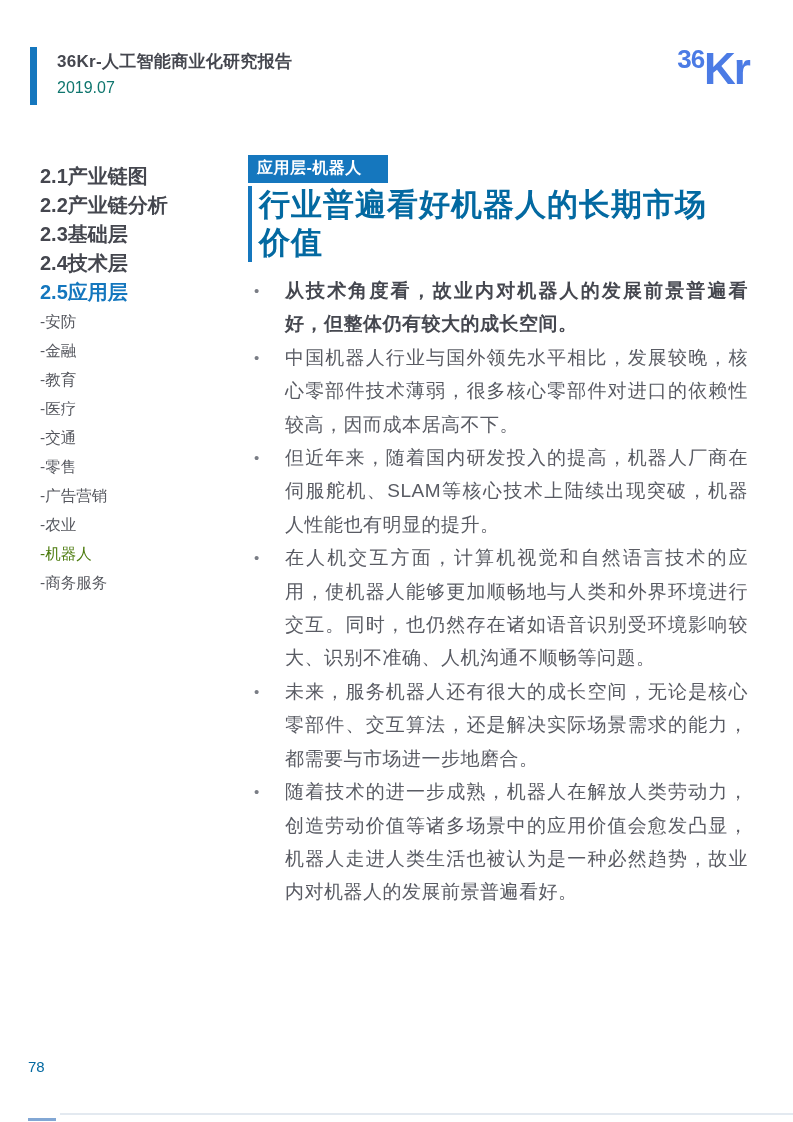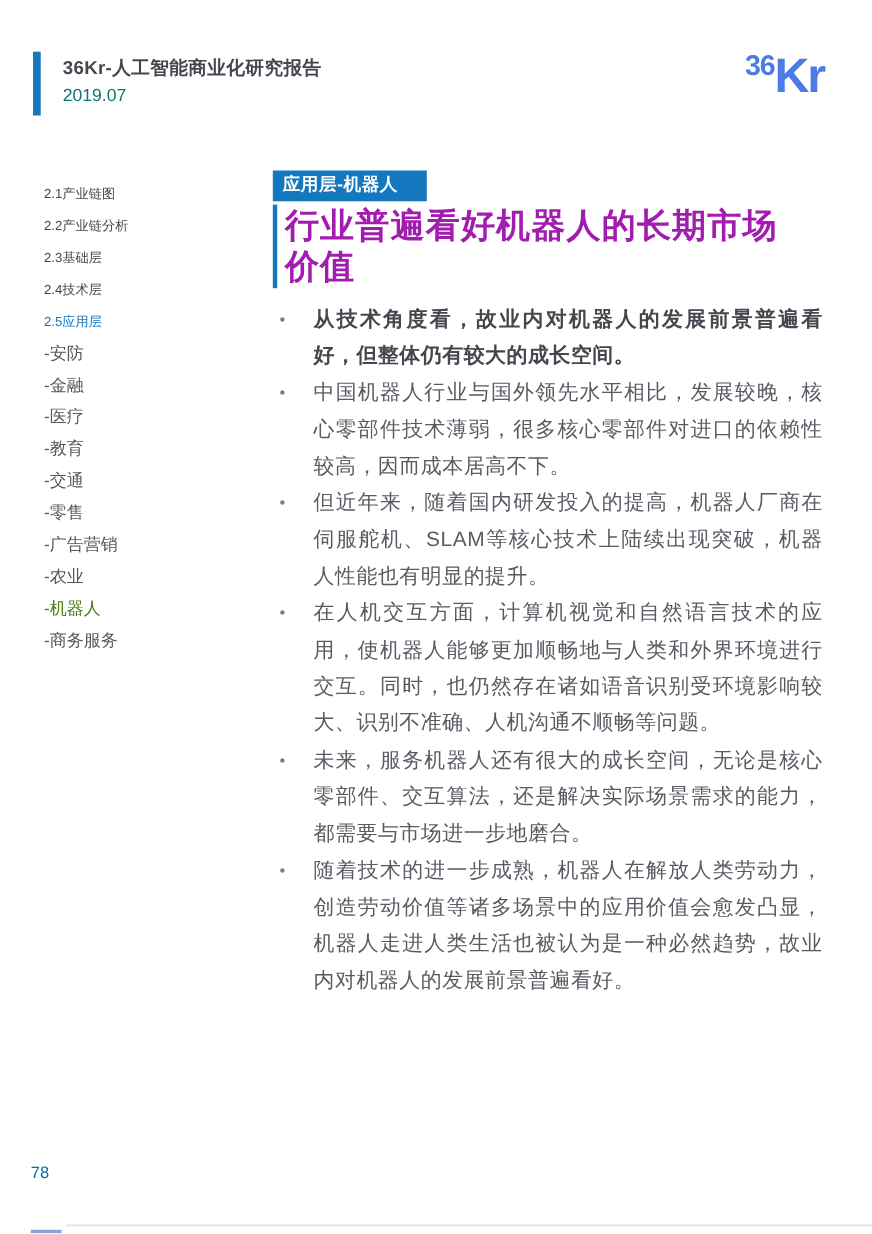--- a/index.html
+++ b/index.html
@@ -10,31 +10,31 @@
   
   .header-accent { position:absolute; left:30px; top:47px; width:7px; height:58px; background:#1577BE; }
   .report-title { position:absolute; left:57px; top:50px; font-size:17px; font-weight:bold; color:#45474F; letter-spacing:.3px; }
   .report-date  { position:absolute; left:57px; top:79px; font-size:16px; color:#0f766e; }
   .logo { position:absolute; right:44px; top:44px; color:#4B7BE5; font-weight:bold; white-space:nowrap; }
   .logo .l36 { font-size:26px; letter-spacing:-1px; vertical-align:16px; }
   .logo .lkr { font-size:44px; letter-spacing:-2px; }
 
   
   .sidebar { position:absolute; left:40px; top:162px; width:200px; }
-  .side-item { height:29px; line-height:29px; font-size:12px; font-weight:normal; color:#45474F; cursor:pointer; white-space:nowrap; }
+  .side-item { height:29px; line-height:29px; font-size:20px; font-weight:bold; color:#45474F; cursor:pointer; white-space:nowrap; }
   .side-item.active { color:#1577BE; }
   .side-sub { height:29px; line-height:29px; margin-left:0; font-size:15.5px; font-weight:normal; color:#55575E; cursor:pointer; white-space:nowrap; }
   .side-sub.active { color:#4d7c0f; }
 
   
   .main { position:absolute; left:248px; top:155px; width:500px; }
   .tag { display:inline-block; background:#1577BE; color:#fff; font-size:16px; font-weight:bold;
          padding:3px 26px 4px 9px; letter-spacing:.5px; }
   .title-wrap { margin-top:3px; border-left:4px solid #1577BE; padding-left:7px; }
-  .title-line { font-size:31px; line-height:38px; font-weight:bold; color:#a21caf; letter-spacing:1px; white-space:nowrap; }
+  .title-line { font-size:31px; line-height:38px; font-weight:bold; color:#0369a1; letter-spacing:1px; white-space:nowrap; }
 
   .bullets { list-style:none; margin-top:12px; }
   .bullet { display:flex; }
   .bullet .dot { width:37px; padding-left:6px; font-size:15px; line-height:33.4px; color:#7A7D85; flex:none; }
   .bullet .btext { flex:1; width:462px; font-size:19px; line-height:33.4px; color:#595B63;
                    text-align:justify; text-justify:inter-ideograph; letter-spacing:.5px; }
   .bullet.bold .btext { font-weight:bold; color:#45474F; }
 
   
   .page-number { position:absolute; left:28px; top:1058px; font-size:15px; color:#0369a1; }
@@ -52,22 +52,22 @@
   <div class="logo"><span class="l36">36</span><span class="lkr">Kr</span></div>
 
   <nav class="sidebar">
     <div class="side-item">2.1产业链图</div>
     <div class="side-item">2.2产业链分析</div>
     <div class="side-item">2.3基础层</div>
     <div class="side-item">2.4技术层</div>
     <div class="side-item active">2.5应用层</div>
     <div class="side-sub">-安防</div>
     <div class="side-sub">-金融</div>
+    <div class="side-sub">-教育</div>
     <div class="side-sub">-医疗</div>
-    <div class="side-sub">-教育</div>
     <div class="side-sub">-交通</div>
     <div class="side-sub">-零售</div>
     <div class="side-sub">-广告营销</div>
     <div class="side-sub">-农业</div>
     <div class="side-sub active">-机器人</div>
     <div class="side-sub">-商务服务</div>
   </nav>
 
   <div class="main">
     <span class="tag">应用层-机器人</span>

